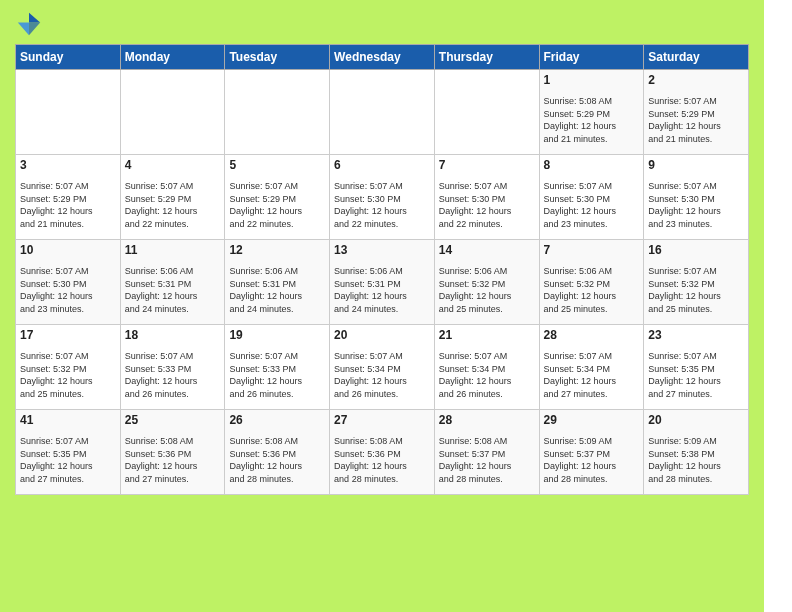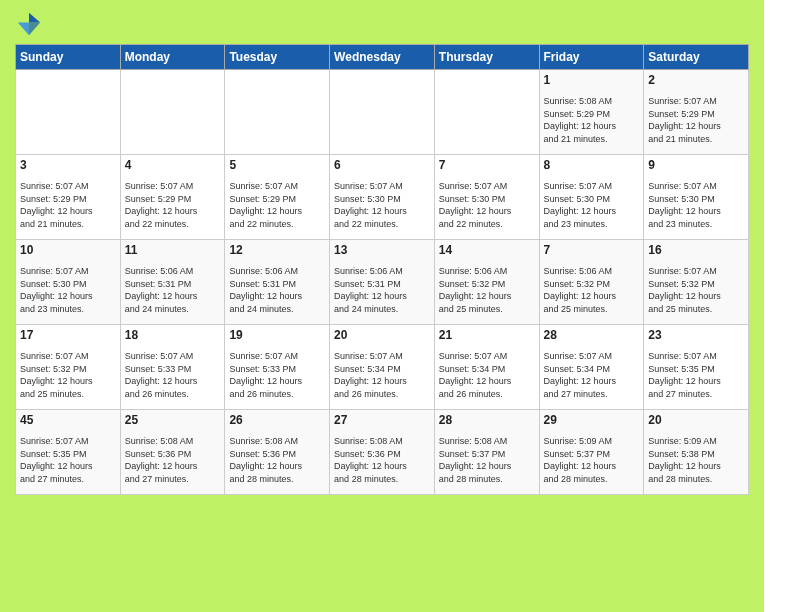--- a/index.html
+++ b/index.html
@@ -299,21 +299,21 @@
           <td>
             <span class="day-number">23</span>
             <div class="day-info" style="white-space: pre-line;">Sunrise: 5:07 AM
 Sunset: 5:35 PM
 Daylight: 12 hours
 and 27 minutes.</div>
           </td>
         </tr>
         <tr>
           <td>
-            <span class="day-number">45</span>
+            <span class="day-number">41</span>
             <div class="day-info" style="white-space: pre-line;">Sunrise: 5:07 AM
 Sunset: 5:35 PM
 Daylight: 12 hours
 and 27 minutes.</div>
           </td>
           <td>
             <span class="day-number">25</span>
             <div class="day-info" style="white-space: pre-line;">Sunrise: 5:08 AM
 Sunset: 5:36 PM
 Daylight: 12 hours

